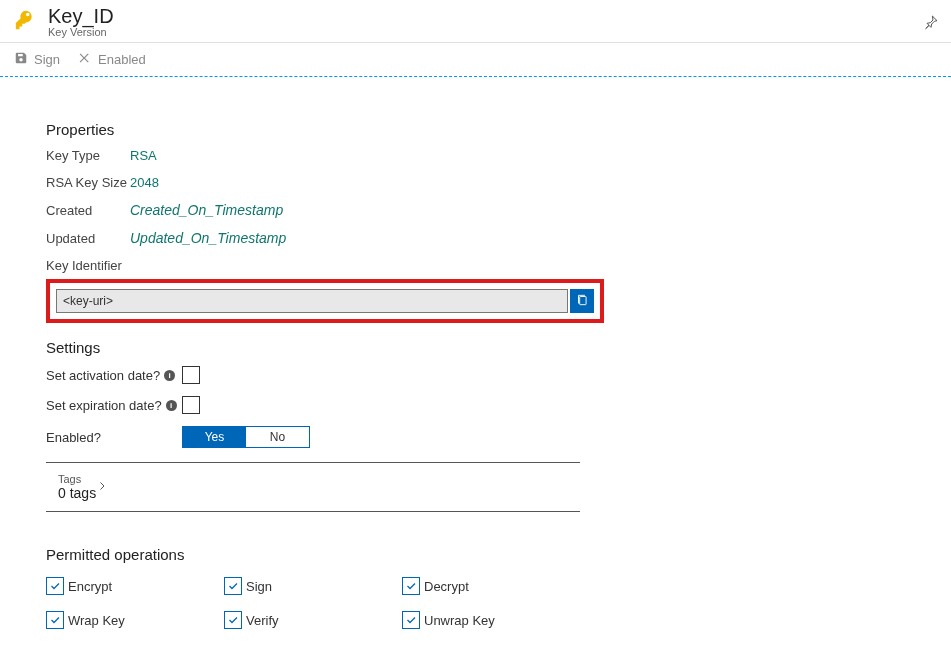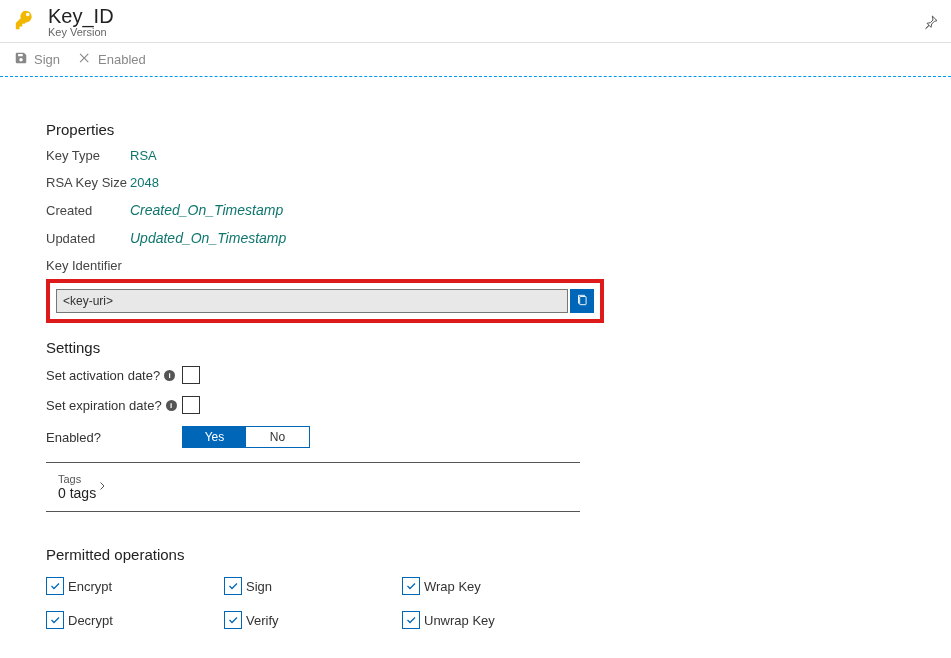--- a/index.html
+++ b/index.html
@@ -310,36 +310,36 @@
           </svg>
         </div>
       <span>Sign</span>
     </div>
     <div class="op-item">
       <div class="op-check">
           <svg viewBox="0 0 24 24">
             <path d="M5 12l5 5L20 7"></path>
           </svg>
         </div>
+      <span>Decrypt</span>
+    </div>
+    <div class="op-item">
+      <div class="op-check">
+          <svg viewBox="0 0 24 24">
+            <path d="M5 12l5 5L20 7"></path>
+          </svg>
+        </div>
       <span>Wrap Key</span>
     </div>
     <div class="op-item">
       <div class="op-check">
           <svg viewBox="0 0 24 24">
             <path d="M5 12l5 5L20 7"></path>
           </svg>
         </div>
-      <span>Decrypt</span>
-    </div>
-    <div class="op-item">
-      <div class="op-check">
-          <svg viewBox="0 0 24 24">
-            <path d="M5 12l5 5L20 7"></path>
-          </svg>
-        </div>
       <span>Verify</span>
     </div>
     <div class="op-item">
       <div class="op-check">
           <svg viewBox="0 0 24 24">
             <path d="M5 12l5 5L20 7"></path>
           </svg>
         </div>
       <span>Unwrap Key</span>
     </div>

